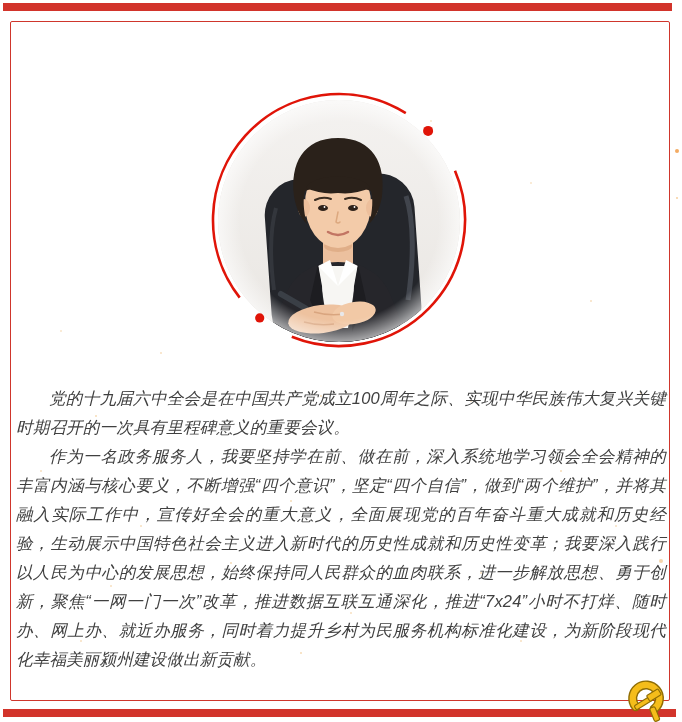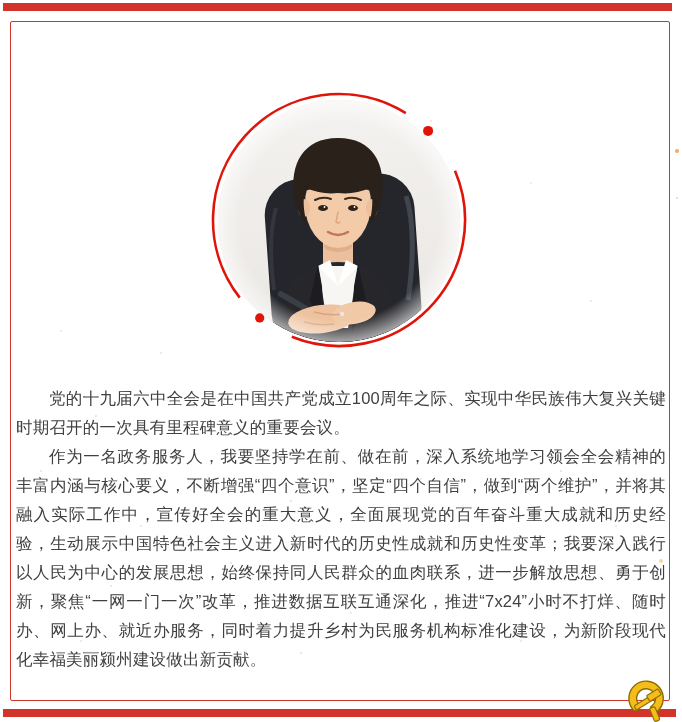--- a/index.html
+++ b/index.html
@@ -1,19 +1,20 @@
 <!DOCTYPE html>
 <html><head>
 <meta charset="utf-8">
 <style>
   html,body{margin:0;padding:0;background:#fff;}
   .page{
     position:relative; width:682px; height:722px; overflow:hidden;
     background:#ffffff;
     font-family:"Liberation Sans","DejaVu Sans",sans-serif;
+    font-style:italic;
   }
   .top-bar{
     position:absolute; left:3px; top:3px; width:669px; height:8px;
     background:#d2342b;
   }
   .bottom-bar{
     position:absolute; left:3px; top:709px; width:673px; height:8px;
     background:#d2342b; z-index:2;
   }
   .frame{

